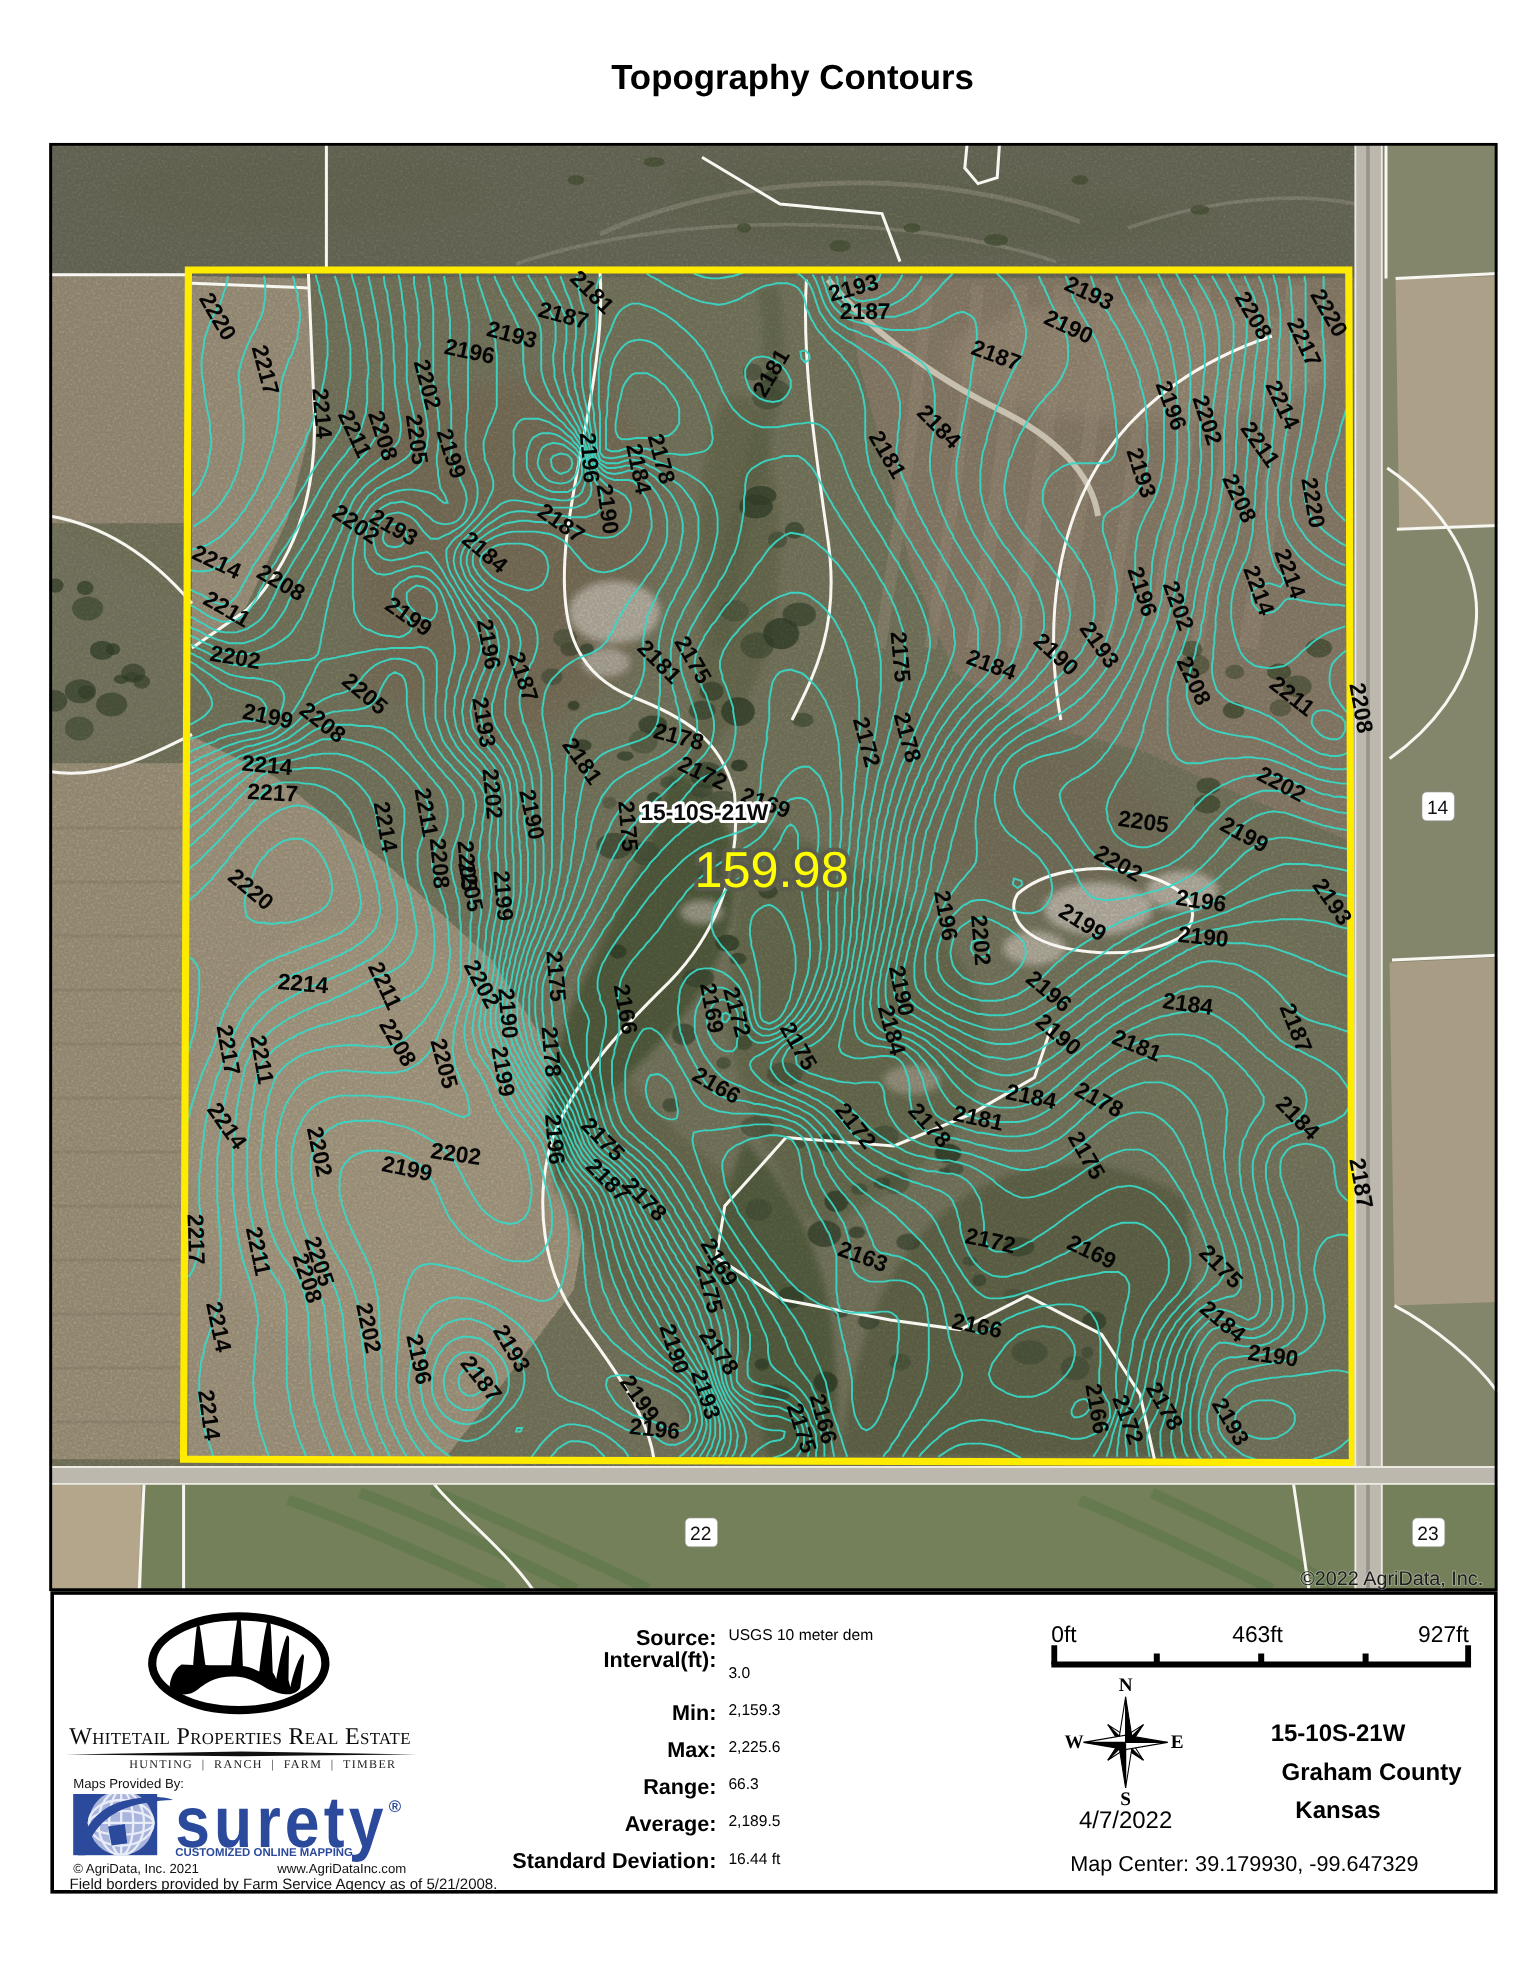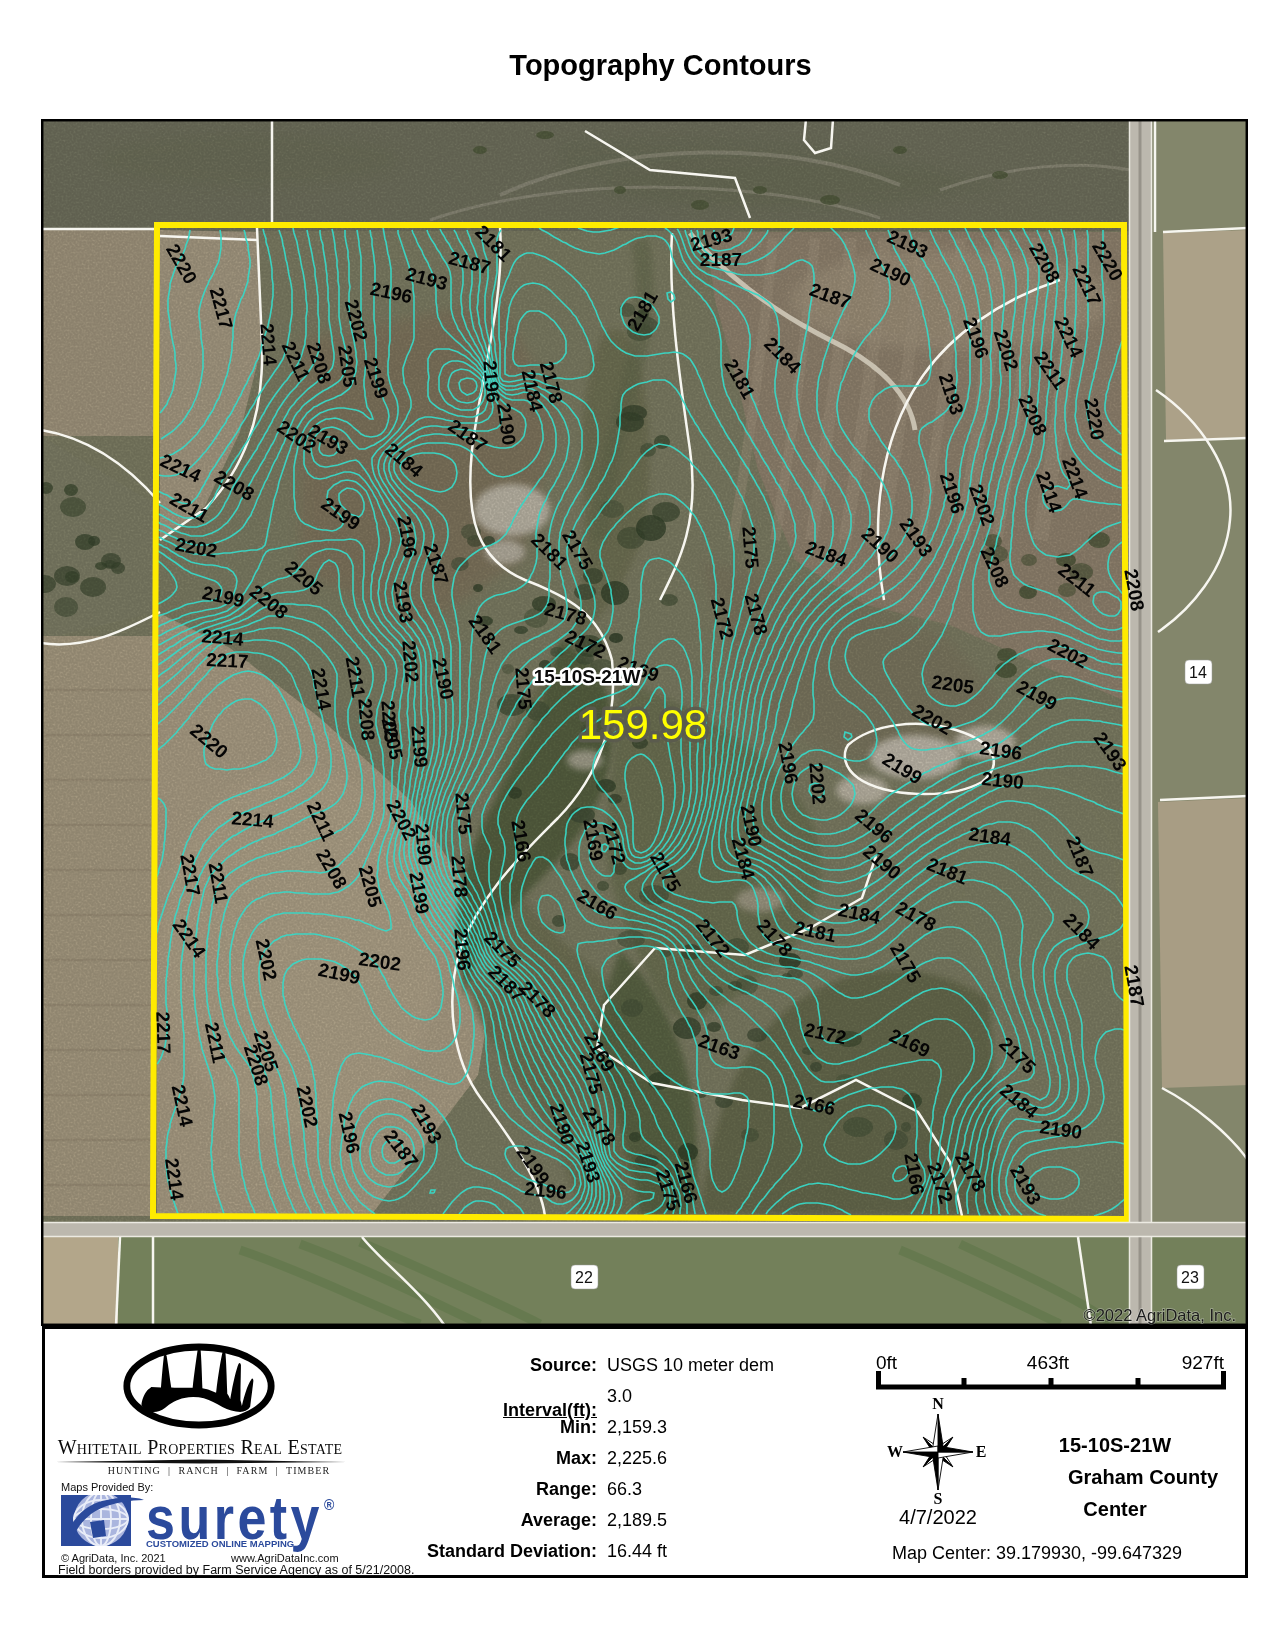--- a/index.html
+++ b/index.html
@@ -1,19 +1,19 @@
 <!DOCTYPE html>
 <html><head><meta charset="utf-8">
 <style>
 html,body{margin:0;padding:0;background:#ffffff;width:1275px;height:1650px;position:relative;
 font-family:"Liberation Sans",sans-serif;}
 .abs{position:absolute;}
 #footer{left:42px;top:1326px;width:1200px;height:246px;background:#fff;border:3px solid #000;}
 .statlab{position:absolute;font-weight:bold;font-size:18px;right:648px;white-space:nowrap;}
-.statval{position:absolute;font-size:18px;left:562px;white-space:nowrap;}
+.statval{position:absolute;font-size:13px;left:562px;white-space:nowrap;}
 </style></head>
 <body>
 
 <div class="abs" style="left:0;top:49px;width:1275px;text-align:center;font-size:29px;font-weight:bold;color:#000;padding-left:23px;">Topography Contours</div>
 
 <div class="abs" style="left:41px;top:119px;width:1207px;height:1207px;">
 <svg width="1207" height="1207" viewBox="41 119 1207 1207">
 <defs>
 <filter id="grain" x="0%" y="0%" width="100%" height="100%">
 <feTurbulence type="fractalNoise" baseFrequency="0.5" numOctaves="2" seed="4" result="n"></feTurbulence>
@@ -665,21 +665,21 @@
 <text x="86" y="53" font-family="Liberation Sans,sans-serif" font-weight="bold" font-size="9.5" fill="#2b4a9c" letter-spacing="0">CUSTOMIZED ONLINE MAPPING</text>
 </svg>
 
 <div class="abs" style="left:16px;top:223px;font-size:11px;color:#111;">© AgriData, Inc. 2021</div>
 <div class="abs" style="left:186px;top:223px;font-size:11px;color:#111;">www.AgriDataInc.com</div>
 
 <div class="abs" style="left:13px;top:234px;font-size:12.5px;color:#111;text-decoration:underline;white-space:nowrap;">Field borders provided by Farm Service Agency as of 5/21/2008.</div>
 
 <div class="statlab" style="top:26px;">Source:</div>
     <div class="statval" style="top:26px;">USGS 10 meter dem</div>
-<div class="statlab" style="top:71px;text-decoration:underline;">Interval(ft):</div>
+<div class="statlab" style="top:44px;">Interval(ft):</div>
     <div class="statval" style="top:57px;">3.0</div>
 <div class="statlab" style="top:88px;">Min:</div>
     <div class="statval" style="top:88px;">2,159.3</div>
 <div class="statlab" style="top:119px;">Max:</div>
     <div class="statval" style="top:119px;">2,225.6</div>
 <div class="statlab" style="top:150px;">Range:</div>
     <div class="statval" style="top:150px;">66.3</div>
 <div class="statlab" style="top:181px;">Average:</div>
     <div class="statval" style="top:181px;">2,189.5</div>
 <div class="statlab" style="top:212px;margin-left:44px;">Standard Deviation:</div>
@@ -720,16 +720,16 @@
 <text x="0" y="-43" font-family="Liberation Serif,serif" font-weight="bold" font-size="16" text-anchor="middle">N</text>
 <text x="0" y="52" font-family="Liberation Serif,serif" font-weight="bold" font-size="16" text-anchor="middle">S</text>
 <text x="-43" y="5" font-family="Liberation Serif,serif" font-weight="bold" font-size="16" text-anchor="middle">W</text>
 <text x="43" y="5" font-family="Liberation Serif,serif" font-weight="bold" font-size="16" text-anchor="middle">E</text>
 </svg>
 
 <div class="abs" style="left:843px;top:177px;width:100px;text-align:center;font-size:20px;">4/7/2022</div>
 
 <div class="abs" style="left:1012px;top:105px;width:116px;text-align:center;font-size:20px;font-weight:bold;white-space:nowrap;">15-10S-21W</div>
 <div class="abs" style="left:992px;top:137px;width:156px;text-align:center;font-size:20px;font-weight:bold;white-space:nowrap;margin-left:28px;">Graham County</div>
-<div class="abs" style="left:1012px;top:169px;width:116px;text-align:center;font-size:20px;font-weight:bold;">Center</div>
+<div class="abs" style="left:1012px;top:169px;width:116px;text-align:center;font-size:20px;font-weight:bold;">Kansas</div>
 
 <div class="abs" style="left:807px;top:214px;width:370px;text-align:center;font-size:18px;white-space:nowrap;">Map Center: 39.179930, -99.647329</div>
 </div>
 
 </body></html>

